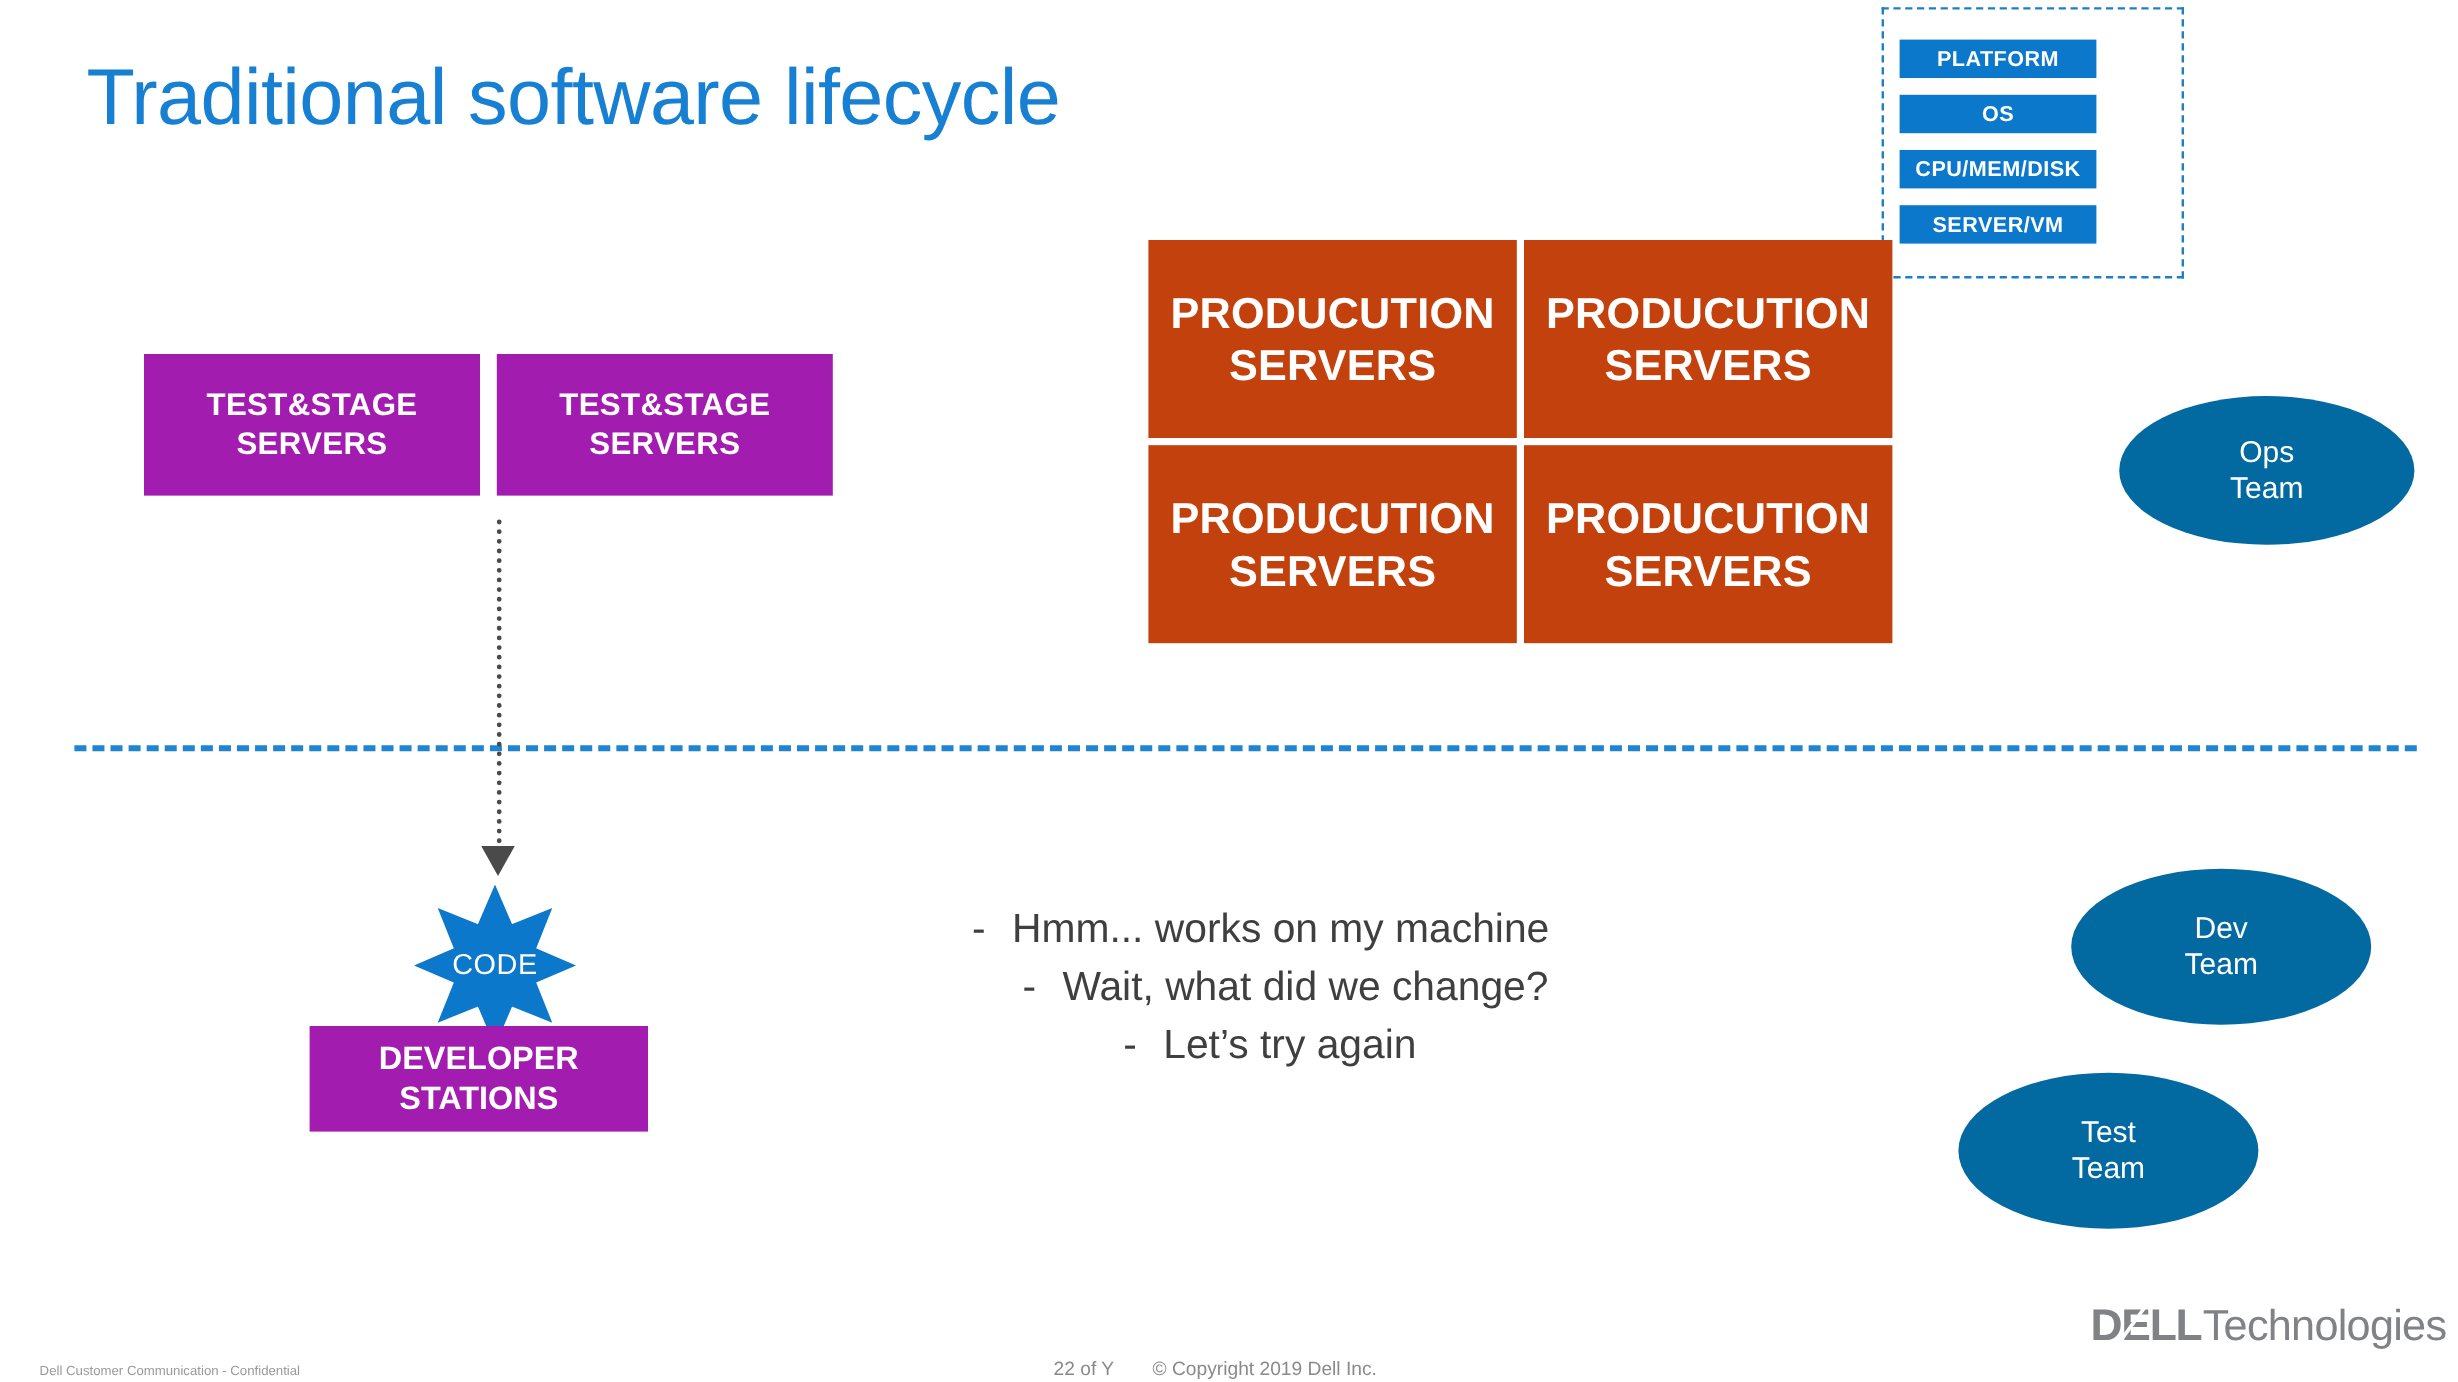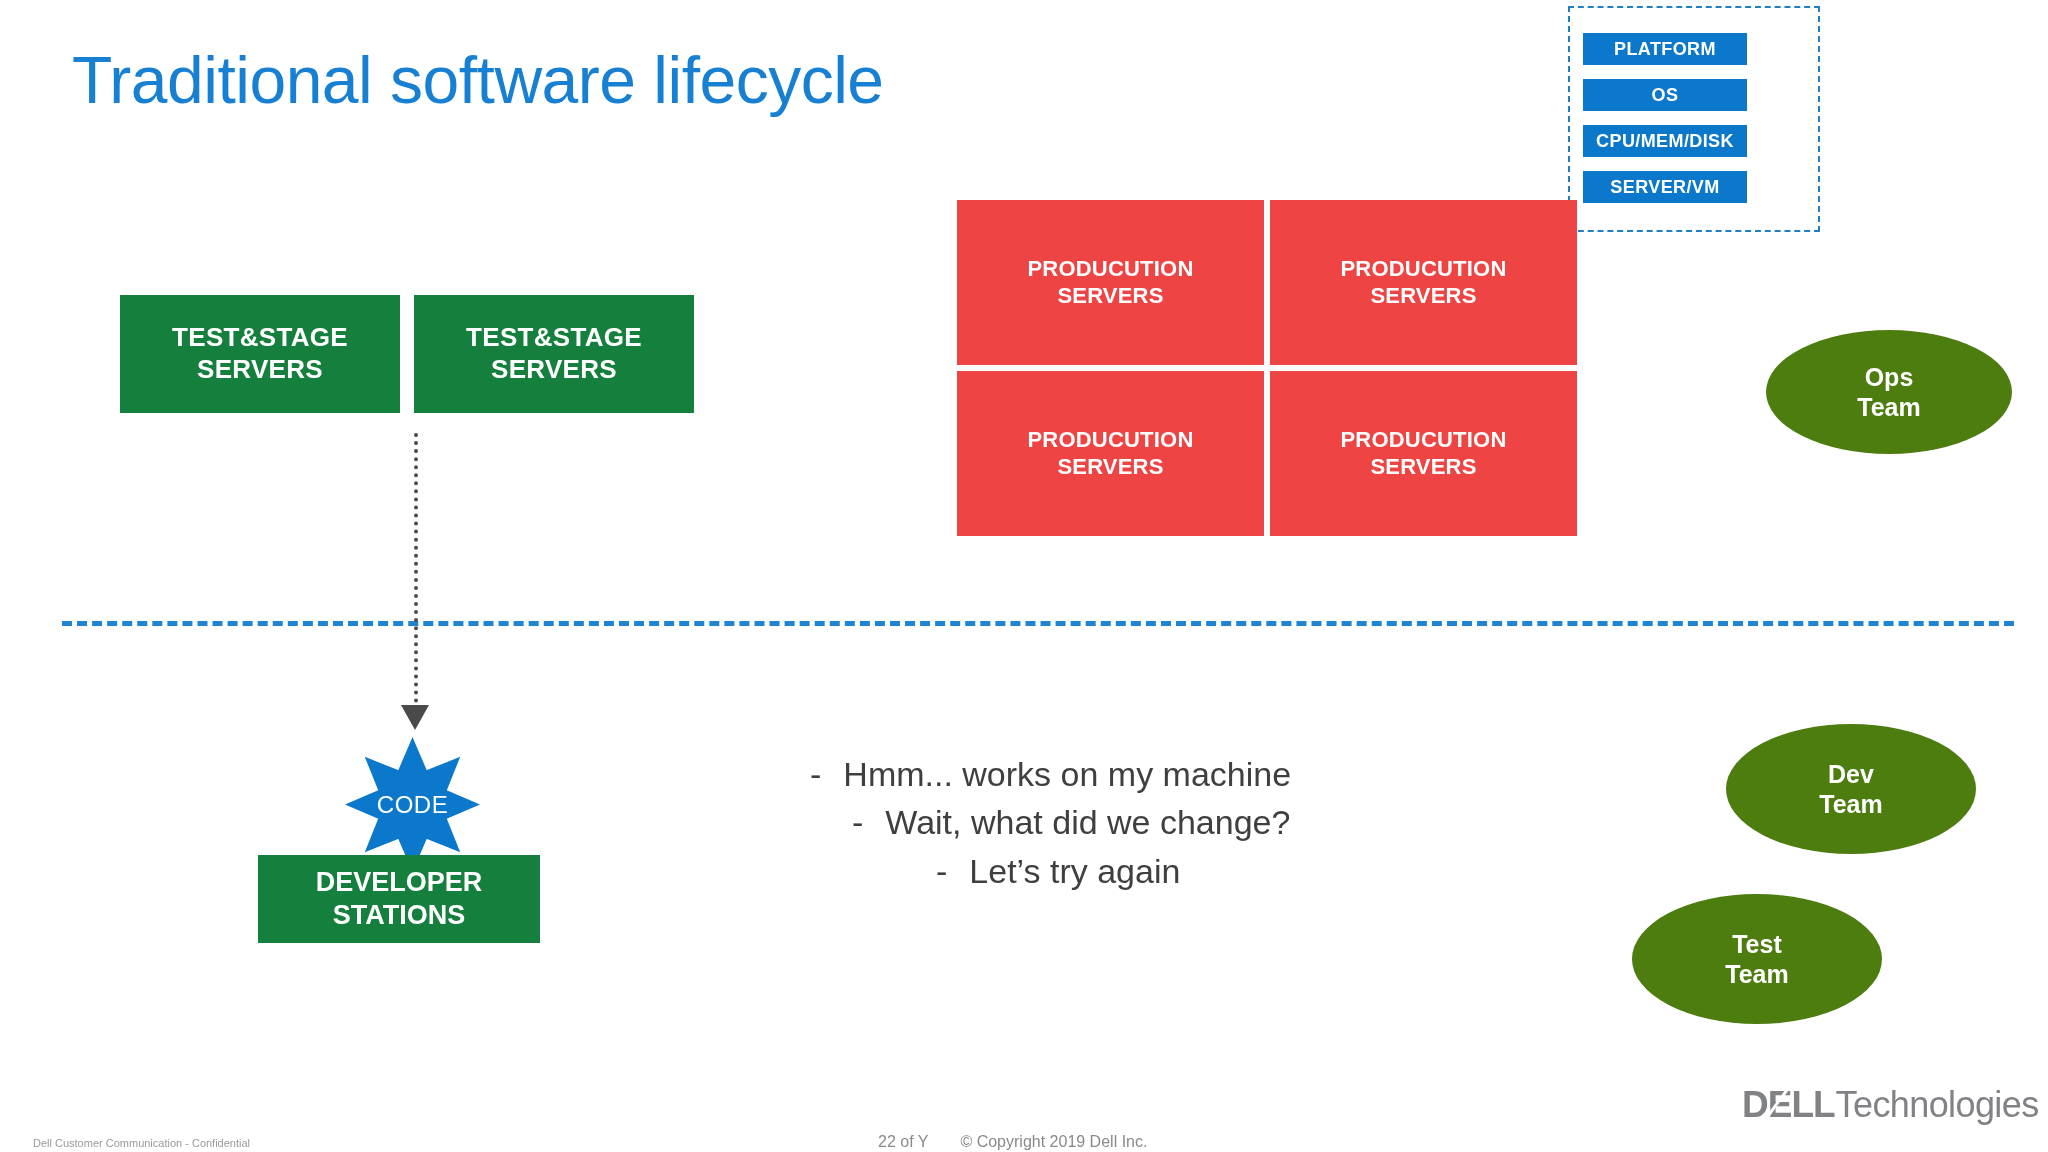--- a/index.html
+++ b/index.html
@@ -30,21 +30,21 @@
     line-height: 1.1;
     color: #1880d2;
     font-weight: 400;
     letter-spacing: -0.5px;
     white-space: nowrap;
   }
 
   
   .blue-box {
     position: absolute;
-    background: #15803d;
+    background: #a21caf;
     color: #ffffff;
     font-weight: bold;
     display: flex;
     align-items: center;
     justify-content: center;
     text-align: center;
     line-height: 1.22;
     box-sizing: border-box;
   }
 
@@ -95,39 +95,39 @@
     top: 200px;
     width: 620px;
     height: 336px;
     display: grid;
     grid-template-columns: 1fr 1fr;
     grid-template-rows: 1fr 1fr;
     gap: 6px;
   }
   .prod-box {
     position: relative;
-    background: #ef4444;
+    background: #c2410c;
     color: #ffffff;
     font-weight: bold;
-    font-size: 22px;
+    font-size: 36px;
     line-height: 1.2;
     display: flex;
     align-items: center;
     justify-content: center;
     text-align: center;
     letter-spacing: 0.2px;
     box-sizing: border-box;
   }
 
   
   .team-ellipse {
     position: absolute;
-    background: #4d7c0f;
+    background: #0369a1;
     color: #ffffff;
-    font-weight: bold;
+    font-weight: normal;
     font-size: 25px;
     line-height: 1.22;
     border-radius: 50%;
     display: flex;
     align-items: center;
     justify-content: center;
     text-align: center;
     box-sizing: border-box;
   }
   #team-ops  { left: 1766px; top: 330px; width: 246px; height: 124px; }

